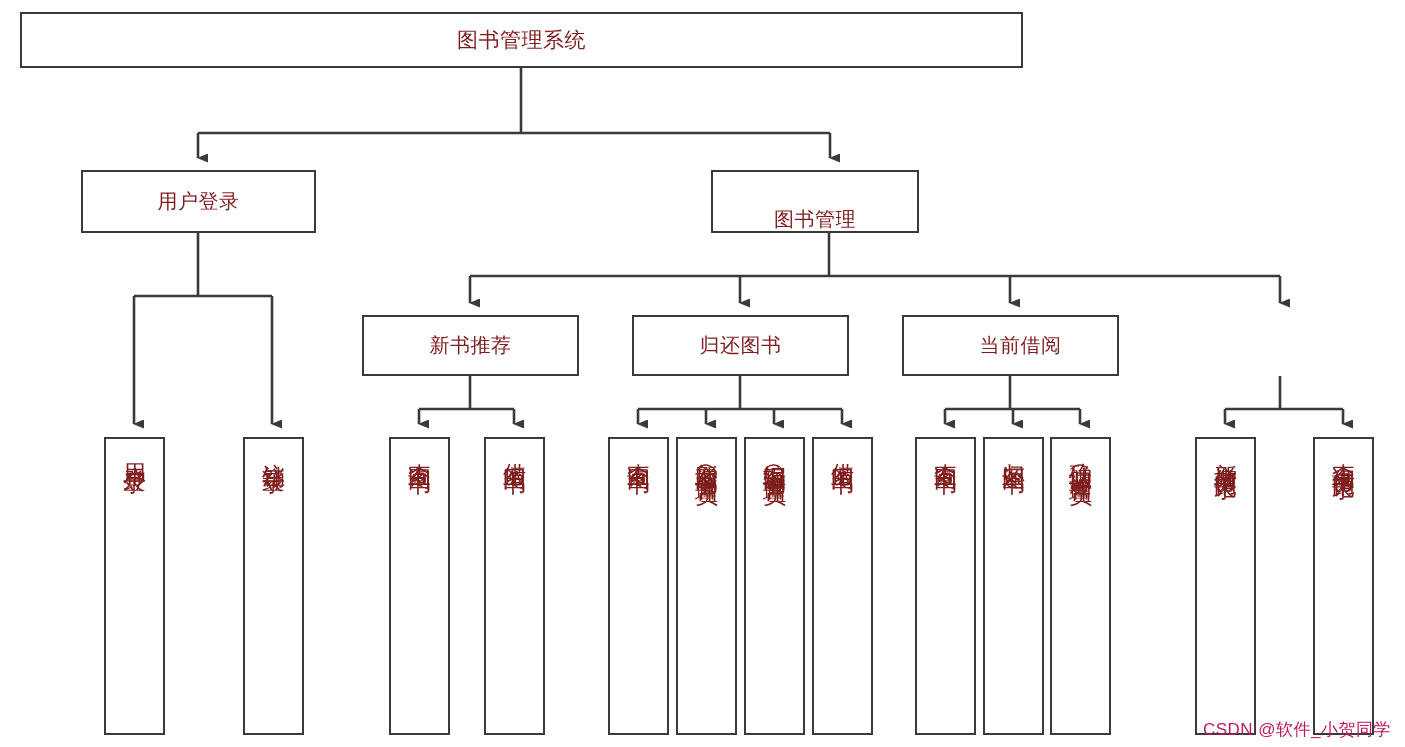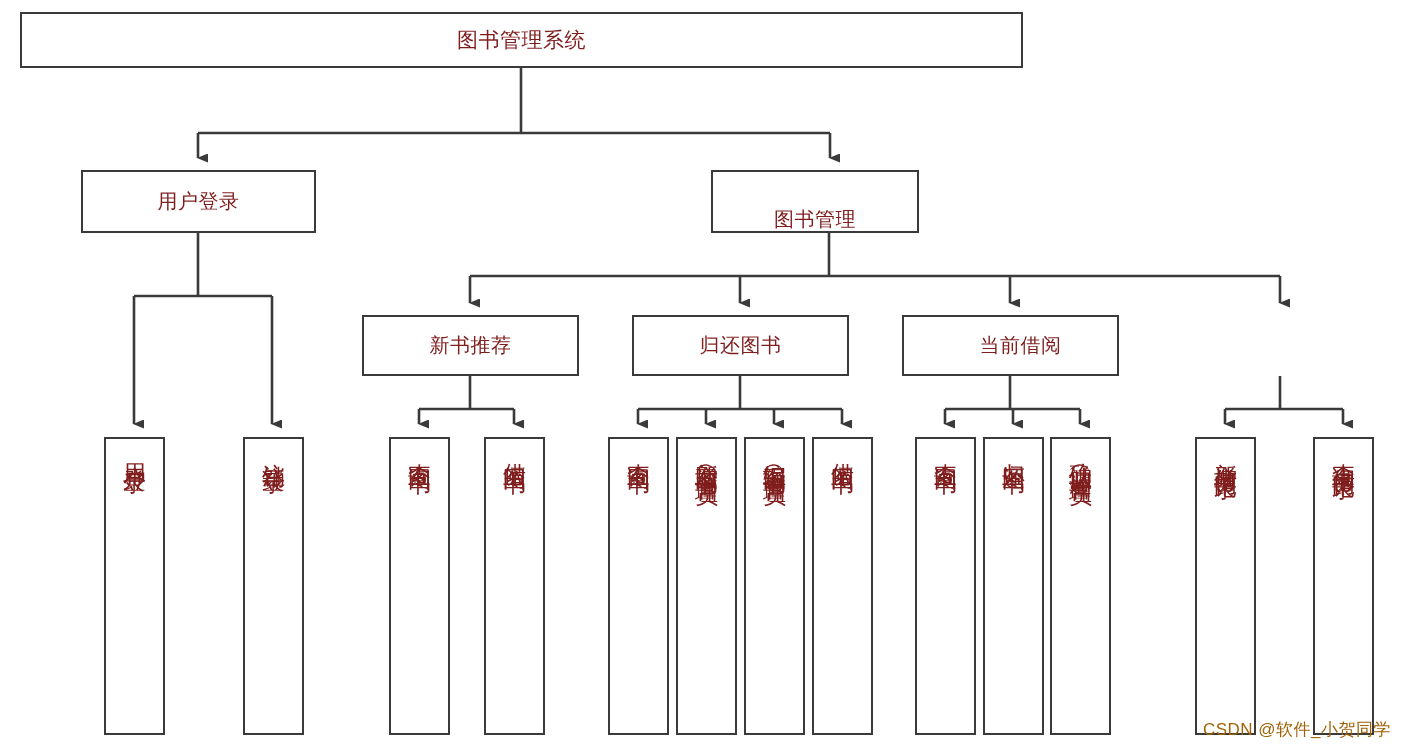--- a/index.html
+++ b/index.html
@@ -99,21 +99,21 @@
   .lf9  { left: 983px;  }
   .lf10 { left: 1050px; }
   .lf11 { left: 1195px; }
   .lf12 { left: 1313px; }
 
   .watermark {
     position: absolute;
     right: 14px;
     bottom: 6px;
     font-size: 17px;
-    color: #a16207;
+    color: #be185d;
     letter-spacing: 0.5px;
     z-index: 5;
     white-space: nowrap;
   }
 </style>
 </head>
 <body>
 
 <div id="diagram">
 

